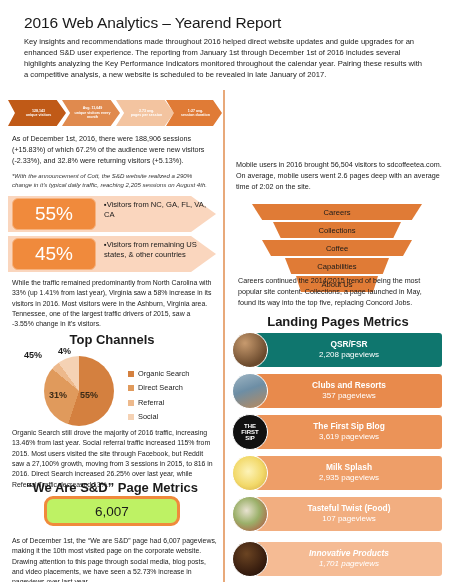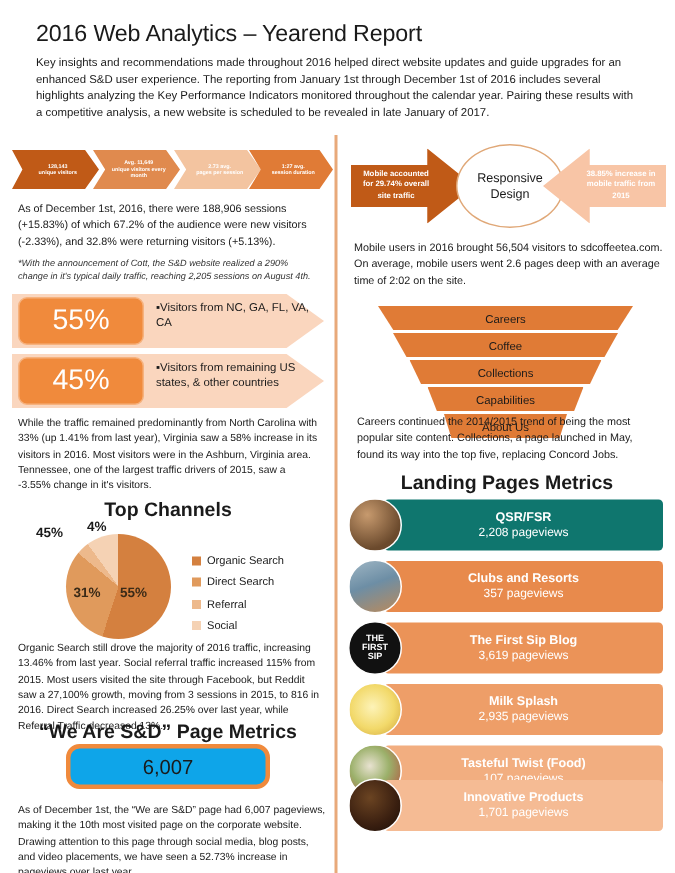--- a/index.html
+++ b/index.html
@@ -62,21 +62,21 @@
   }
   .plabel { position:absolute; font-size:9px; font-weight:700; color:#1a1a1a; }
   .plabel.w { color:#3a2a17; }
   .legend { position:absolute; font-size:7.4px; line-height:1.0; color:#1a1a1a; }
   .legend div { display:flex; align-items:center; margin-bottom:7px; }
   .sw { width:6px; height:6px; margin-right:4px; display:inline-block; }
 
   
   .bignum {
     position:absolute; left:44px; width:136px; height:30px;
-    border:3px solid #F08A3C; border-radius:9px; background:#0ea5e9;
+    border:3px solid #F08A3C; border-radius:9px; background:#bef264;
     display:flex; align-items:center; justify-content:center;
     font-size:13.5px; color:#1a1a1a;
   }
 
   
   .rdwrap { position:absolute; left:4px; top:4px; width:216px; height:56px; }
   .arrowL {
     position:absolute; left:4px; top:3px; width:82px; height:50px; background:#C05A17;
     clip-path: polygon(0 22%, 62% 22%, 62% 0, 100% 50%, 62% 100%, 62% 78%, 0 78%);
     color:#fff; font-size:5.2px; line-height:1.35; font-weight:700; text-align:center;
@@ -200,35 +200,27 @@
 
     <div class="secttl" style="position:absolute;left:0;top:388px;width:224px;">“We Are S&amp;D” Page Metrics</div>
 
     <div class="bignum" style="top:404px;">6,007</div>
 
     <div class="para" style="position:absolute;left:12px;top:444px;width:206px;font-size:6.9px;">As of December 1st, the “We are S&amp;D” page had 6,007 pageviews, making it the 10th most visited page on the corporate website.  Drawing attention to this page through social media, blog posts, and video placements, we have seen a 52.73% increase in pageviews over last year.</div>
   </div>
 
   <div class="colR">
 
-    <div class="rdwrap">
-      <div class="arrowL">Mobile accounted for 29.74% overall site traffic</div>
-      <div class="ellipse">
-        <span>Responsive</span>
-        <span>Design</span>
-      </div>
-      <div class="arrowR">38.85% increase in mobile traffic from 2015</div>
-    </div>
 
     <div class="para" style="position:absolute;left:10px;top:68px;width:206px;">Mobile users in 2016 brought 56,504 visitors to sdcoffeetea.com.  On average, mobile users went 2.6 pages deep with an average time of 2:02 on the site.</div>
 
     <div class="funnel" style="top:112px;">
       <div class="fbar" style="width:170px;">Careers</div>
+      <div class="fbar" style="width:128px;">Collections</div>
       <div class="fbar" style="width:150px;">Coffee</div>
-      <div class="fbar" style="width:128px;">Collections</div>
       <div class="fbar" style="width:104px;">Capabilities</div>
       <div class="fbar" style="width:82px;">About Us</div>
     </div>
 
     <div class="para" style="position:absolute;left:12px;top:184px;width:202px;">Careers continued the 2014/2015 trend of being the most popular site content.  Collections, a page launched in May, found its way into the top five, replacing Concord Jobs.</div>
 
     <div class="secttl" style="position:absolute;left:0;top:222px;width:224px;">Landing Pages Metrics</div>
 
     <div class="lpitem" style="top:240px;">
       <div class="lpbar" style="background:#0f766e;">
@@ -265,21 +257,21 @@
     </div>
 
     <div class="lpitem" style="top:404px;">
       <div class="lpbar" style="background:#F2AE80;">
         <span class="lpname">Tasteful Twist (Food)</span>
         <span class="lpviews">107 pageviews</span>
       </div>
       <div class="lpcircle" style="background:radial-gradient(circle at 40% 40%, #e8e2d0 0%, #9bb06a 45%, #b8463a 100%);"></div>
     </div>
 
-    <div class="lpitem" style="top:427px;">
+    <div class="lpitem" style="top:449px;font-style:italic;">
       <div class="lpbar" style="background:#F5BB94;">
         <span class="lpname">Innovative Products</span>
         <span class="lpviews">1,701 pageviews</span>
       </div>
       <div class="lpcircle" style="background:radial-gradient(circle at 40% 35%, #6b4422 0%, #3a1f10 60%, #1a0d06 100%);"></div>
     </div>
 
   </div>
 </div>
 

